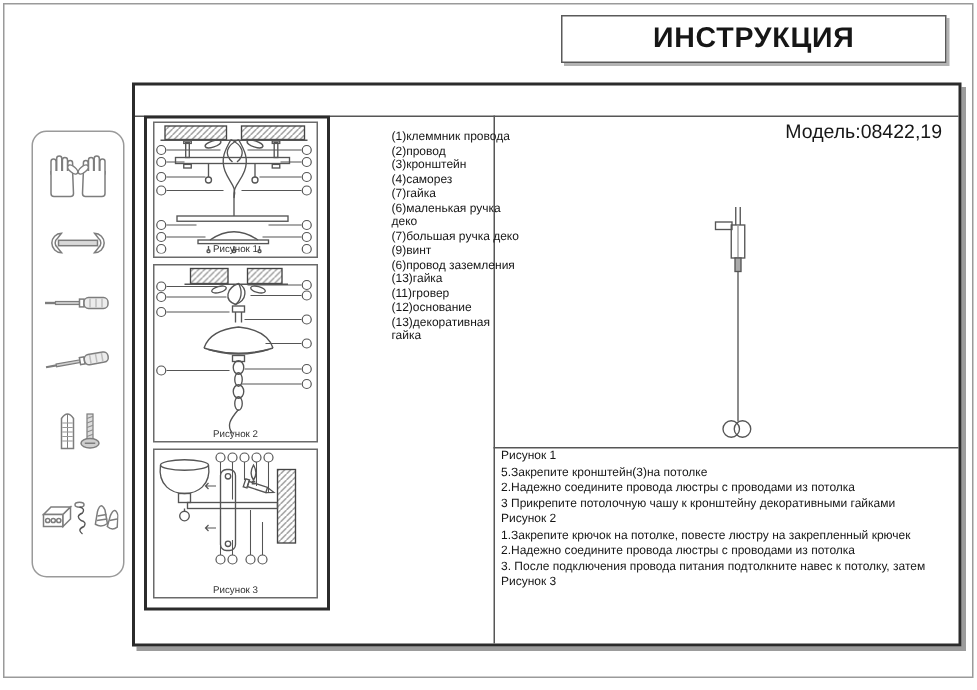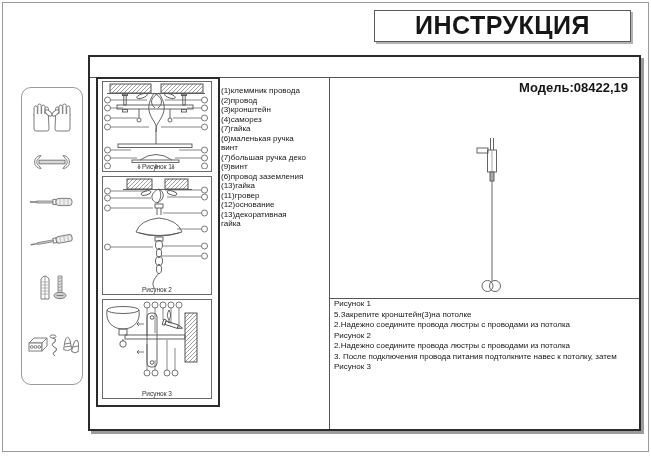--- a/index.html
+++ b/index.html
@@ -1,36 +1,36 @@
 <!DOCTYPE html>
 <html><head>
 <meta charset="utf-8">
 <style>
   html,body{margin:0;padding:0;background:#fff;}
   .screen{position:relative;width:651px;height:460px;background:#ffffff;overflow:hidden;
           font-family:"Liberation Sans",sans-serif;color:#161616;}
   .abs{position:absolute;}
   .outer-border{left:2px;top:2px;width:645px;height:448px;border:1px solid #9a9a9a;}
   .title-box{left:374px;top:10px;width:255px;height:30px;border:1px solid #5a5a5a;
-             box-shadow:2px 2px 0 #b3b3b3;display:flex;align-items:flex-start;justify-content:center;
-             font-size:25px;font-weight:bold;letter-spacing:0.5px;background:#fff;}
+             box-shadow:2px 2px 0 #b3b3b3;display:flex;align-items:center;justify-content:center;
+             font-size:19px;font-weight:bold;letter-spacing:0.5px;background:#fff;}
   .main-box{left:88px;top:55px;width:549px;height:372px;border:2px solid #2b2b2b;
             box-shadow:3px 3px 0 #9c9c9c;background:#fff;}
   .topline{left:0;right:0;top:20px;height:1px;background:#565656;}
   .vdivider{left:239px;top:20px;bottom:0;width:1px;background:#565656;}
   .instr-divider{left:239px;right:0;top:241px;height:1px;background:#565656;}
-  .model{right:11px;top:23px;font-size:13px;font-weight:bold;}
+  .model{right:11px;top:23px;font-size:13px;}
   .figures-box{left:6px;top:20px;width:120px;height:326px;border:2px solid #2b2b2b;background:#fff;}
   .fig-panel{position:absolute;left:4px;width:108px;border:1px solid #6a6a6a;background:#fff;}
   .fig-p1{top:2px;height:89px;}
   .fig-p2{top:97px;height:117px;}
   .fig-p3{top:220px;height:98px;}
   .fig-panel svg{position:absolute;left:0;top:0;}
   .fig-label{position:absolute;left:0;right:0;bottom:1px;text-align:center;font-size:6.5px;color:#333;}
-  .parts-list{left:131px;top:29px;width:106px;font-size:8px;line-height:9.5px;white-space:nowrap;}
+  .parts-list{left:131px;top:29px;width:106px;font-size:8px;line-height:9.5px;white-space:nowrap;padding-left:40px;}
   .instructions{left:244px;top:242px;width:301px;font-size:8px;line-height:10.5px;white-space:nowrap;}
   .sidebar{left:21px;top:87px;width:60px;height:296px;border:1px solid #9a9a9a;border-radius:10px;background:#fff;}
   .sb-icon{position:absolute;left:50%;transform:translateX(-50%);}
   .ln{stroke:#555;fill:none;stroke-width:0.9;}
   .tool{stroke:#7d7d7d;fill:#fff;stroke-width:1;}
 </style>
 </head>
 <body>
 
 <div class="screen">
@@ -317,21 +317,21 @@
       </div>
     </div>
 
     <div class="abs parts-list">
       <div>(1)клеммник провода</div>
       <div>(2)провод</div>
       <div>(3)кронштейн</div>
       <div>(4)саморез</div>
       <div>(7)гайка</div>
       <div>(6)маленькая ручка</div>
-      <div>винт</div>
+      <div>деко</div>
       <div>(7)большая ручка деко</div>
       <div>(9)винт</div>
       <div>(6)провод заземления</div>
       <div>(13)гайка</div>
       <div>(11)гровер</div>
       <div>(12)основание</div>
       <div>(13)декоративная</div>
       <div>гайка</div>
     </div>
 
@@ -346,20 +346,22 @@
         <line x1="56" y1="51" x2="56" y2="151"></line>
         <circle cx="51.5" cy="156" r="5.5"></circle>
           <circle cx="59" cy="156" r="5.5"></circle>
       </g>
     </svg>
 
     <div class="abs instructions">
       <div>Рисунок 1</div>
       <div>5.Закрепите кронштейн(3)на потолке</div>
       <div>2.Надежно соедините провода люстры с проводами из потолка</div>
+      <div>3 Прикрепите потолочную чашу к кронштейну декоративными гайками</div>
       <div>Рисунок 2</div>
+      <div>1.Закрепите крючок на потолке, повесте люстру на закрепленный крючек</div>
       <div>2.Надежно соедините провода люстры с проводами из потолка</div>
       <div>3. После подключения провода питания подтолкните навес к потолку, затем</div>
       <div>Рисунок 3</div>
     </div>
 
   </div>
 </div>
 
 </body></html>

